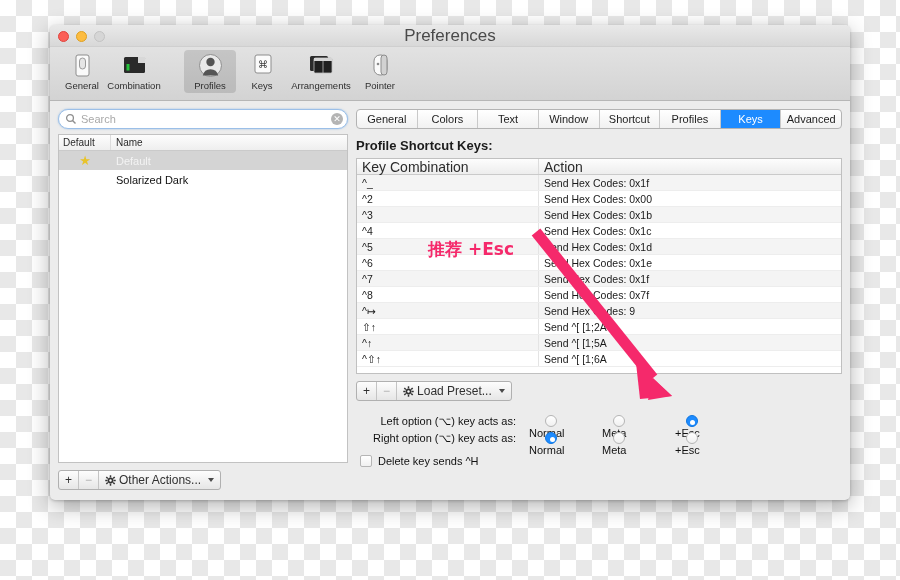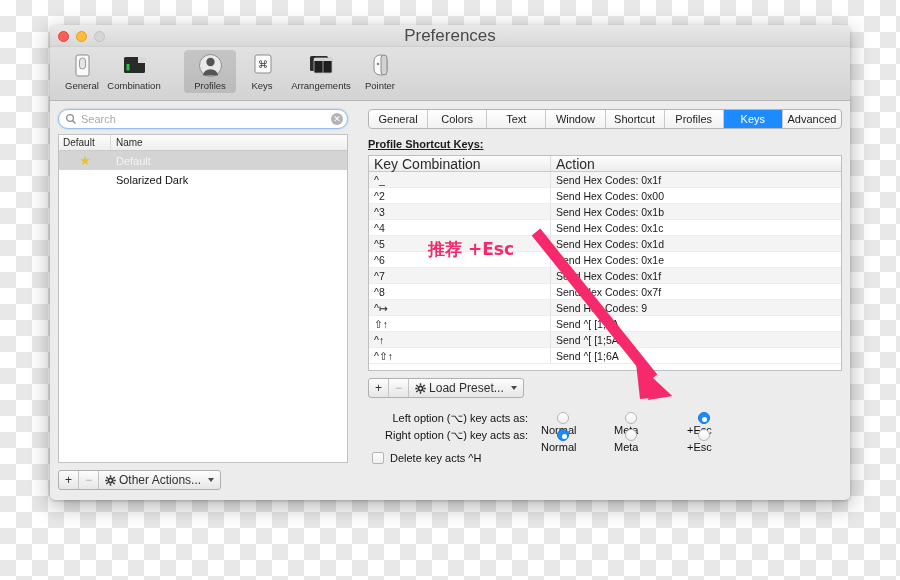--- a/index.html
+++ b/index.html
@@ -57,21 +57,21 @@
     width: 52px; padding: 2px 1px 2px 1px;
     display: flex; flex-direction: column; align-items: center;
     border-radius: 4px; cursor: default;
   }
   .tb-item.sel { background: rgba(0,0,0,0.12); margin-left: 24px; }
   .tb-ico { width: 27px; height: 27px; display: block; }
   .tb-label { font-size: 9.5px; color: #2e2e2e; margin-top: 1px; white-space: nowrap; }
   .tb-item.wide { width: 66px; }
 
   
-  #body { display: flex; height: 398px; padding: 8px; gap: 20px; }
+  #body { display: flex; height: 398px; padding: 8px; gap: 8px; }
 
   
   #left {
     width: 290px; display: flex; flex-direction: column;
   }
   #search-wrap {
     position: relative; height: 20px; margin-bottom: 5px;
   }
   #search-input {
     width: 100%; height: 20px; border-radius: 10px;
@@ -138,21 +138,21 @@
     overflow: hidden; background: linear-gradient(to bottom,#ffffff,#f1f1f1);
     margin-bottom: 9px;
   }
   .tab {
     flex: 1; line-height: 19px; text-align: center; font-size: 11px;
     color: #1d1d1d; border-right: 1px solid #c9c9c9; cursor: default;
     white-space: nowrap; padding: 0 2px;
   }
   .tab:last-child { border-right: none; }
   .tab.sel { background: #1d8bff; color: #fff; }
-  #sect-title { font-size: 11px; font-weight: bold; color: #1b1b1b; margin-bottom: 5px; text-decoration: underline; }
+  #sect-title { font-size: 13px; font-weight: bold; color: #1b1b1b; margin-bottom: 5px; }
 
   #keytable {
     border: 1px solid #c0c0c0; background: #fff;
     height: 216px; overflow: hidden; display: flex; flex-direction: column;
   }
   #kt-head {
     height: 16px; display: flex;
     background: linear-gradient(to bottom,#fdfdfd,#ededed);
     border-bottom: 1px solid #cacaca; font-size: 14px; color: #2b2b2b;
   }
@@ -459,21 +459,21 @@
           <span class="rslot">
               <span class="radio">
             <span class="rdot"></span>
             <span class="rtext">+Esc</span>
           </span>
             </span>
         </div>
 
         <div id="chkrow">
           <span class="chk"></span>
-          <span>Delete key acts ^H</span>
+          <span>Delete key sends ^H</span>
         </div>
       </div>
 
     </div>
   </div>
 </div>
 
 <div id="anno-text">推荐 +Esc</div>
 
 <svg id="anno-arrow" width="900" height="580">

